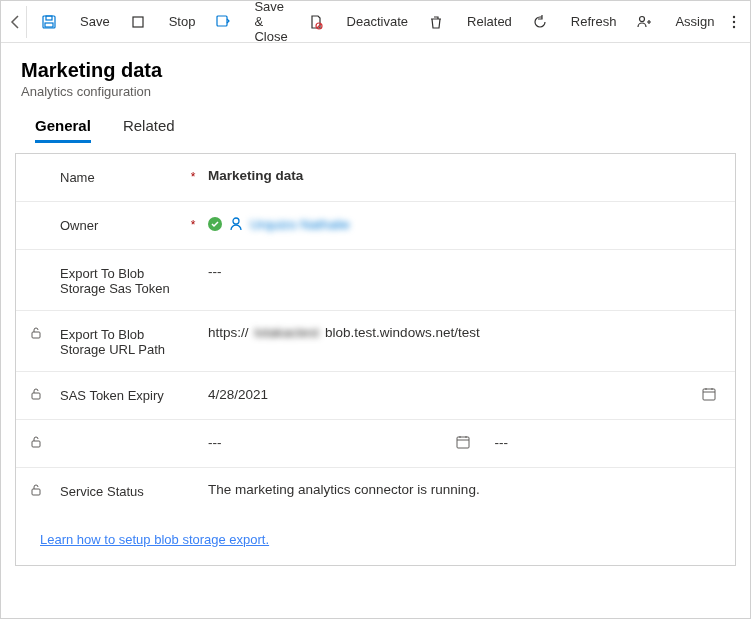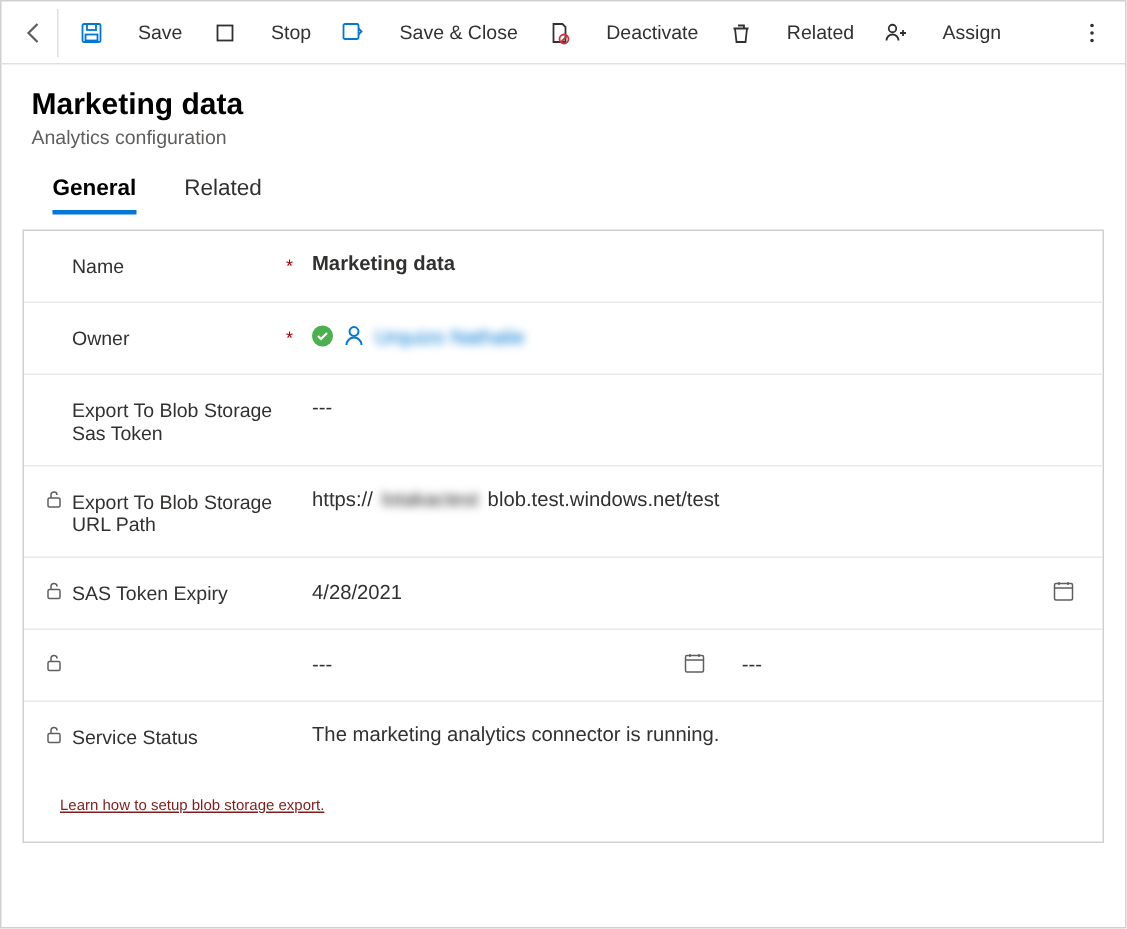--- a/index.html
+++ b/index.html
@@ -101,21 +101,21 @@
       border-bottom: 1px solid #eaeaea;
       min-height: 48px;
     }
     .form-row:last-of-type {
       border-bottom: none;
     }
     .label-col {
       width: 170px;
       display: flex;
       align-items: flex-start;
-      gap: 4px;
+      gap: 16px;
       font-size: 13px;
       color: #323130;
       padding-top: 2px;
     }
     .label-col .lock {
       width: 14px;
       flex-shrink: 0;
       color: #605e5c;
     }
     .label-text {
@@ -147,23 +147,23 @@
       filter: blur(3px);
     }
     .cal-icon {
       margin-left: auto;
       color: #605e5c;
       cursor: pointer;
     }
     .help-link {
       display: block;
       padding: 16px 24px 18px 24px;
-      color: #7f1d1d;
+      color: #3b82f6;
       text-decoration: underline;
-      font-size: 10px;
+      font-size: 13px;
       cursor: pointer;
     }
     svg { display: block; }
     .green-check {
       width: 14px;
       height: 14px;
       background: #4caf50;
       border-radius: 50%;
       display: flex;
       align-items: center;
@@ -221,20 +221,28 @@
     </span>
     <span>Deactivate</span>
   </div>
   <div class="tb-item">
     <span class="tb-icon">
       <svg width="16" height="16" viewBox="0 0 16 16">
           <path d="M4 5 h8 l-1 9 h-6 z M3 5 h10 M6 3 h4 v2" fill="none" stroke="#323130" stroke-width="1.2"></path>
         </svg>
     </span>
     <span>Related</span>
+  </div>
+  <div class="tb-item">
+    <span class="tb-icon">
+      <svg width="16" height="16" viewBox="0 0 16 16">
+          <path d="M13 8 A5 5 0 1 1 8 3 L10 3 M10 1 L10 5 L6 5" fill="none" stroke="#323130" stroke-width="1.2"></path>
+        </svg>
+    </span>
+    <span>Refresh</span>
   </div>
   <div class="tb-item">
     <span class="tb-icon">
       <svg width="16" height="16" viewBox="0 0 16 16">
           <circle cx="6" cy="5" r="2.5" fill="none" stroke="#323130" stroke-width="1.2"></circle>
           <path d="M2 13 a4 4 0 0 1 8 0" fill="none" stroke="#323130" stroke-width="1.2"></path>
           <path d="M11 8 h4 M13 6 v4" stroke="#323130" stroke-width="1.2"></path>
         </svg>
     </span>
     <span>Assign</span>

